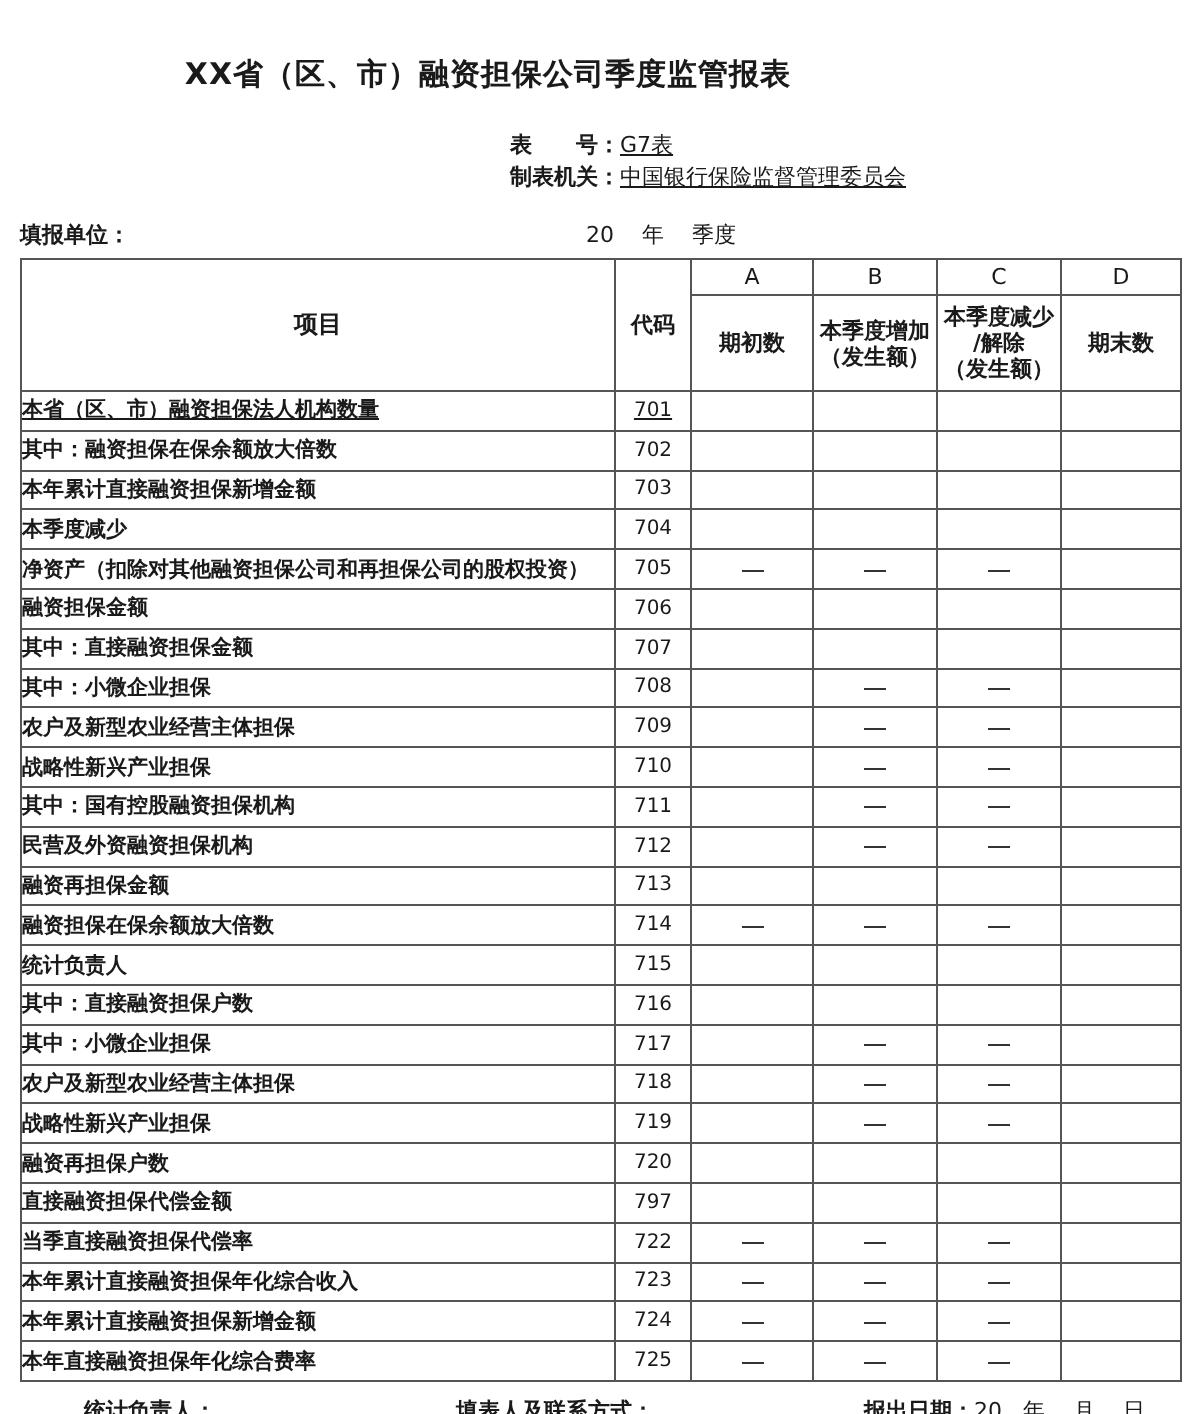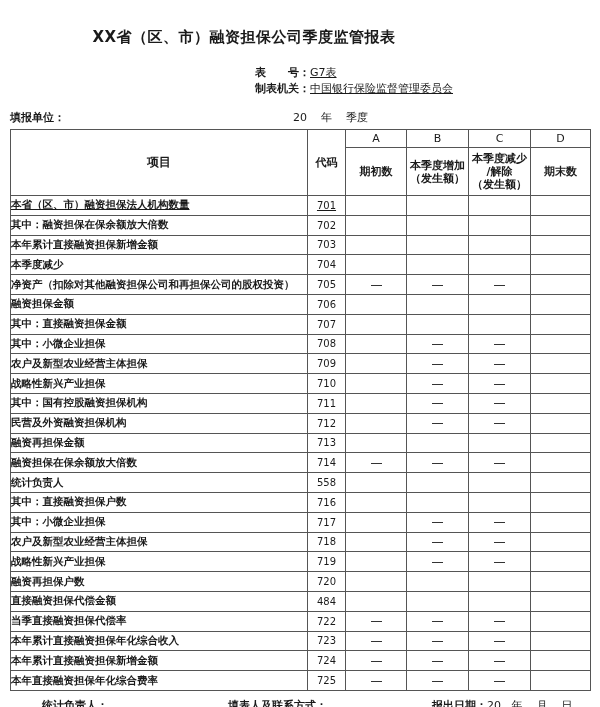--- a/index.html
+++ b/index.html
@@ -345,21 +345,21 @@
         <tr>
           <td class="item ind0">融资担保在保余额放大倍数</td>
           <td class="code">714</td>
           <td class="val"><span class="dash"></span></td>
           <td class="val"><span class="dash"></span></td>
           <td class="val"><span class="dash"></span></td>
           <td class="val"></td>
         </tr>
         <tr>
           <td class="item ind0">统计负责人</td>
-          <td class="code">558</td>
+          <td class="code">715</td>
           <td class="val"></td>
           <td class="val"></td>
           <td class="val"></td>
           <td class="val"></td>
         </tr>
         <tr>
           <td class="item ind1">其中：直接融资担保户数</td>
           <td class="code">716</td>
           <td class="val"></td>
           <td class="val"></td>
@@ -393,21 +393,21 @@
         <tr>
           <td class="item ind2">融资再担保户数</td>
           <td class="code">720</td>
           <td class="val"></td>
           <td class="val"></td>
           <td class="val"></td>
           <td class="val"></td>
         </tr>
         <tr>
           <td class="item ind0">直接融资担保代偿金额</td>
-          <td class="code">484</td>
+          <td class="code">797</td>
           <td class="val"></td>
           <td class="val"></td>
           <td class="val"></td>
           <td class="val"></td>
         </tr>
         <tr>
           <td class="item ind0">当季直接融资担保代偿率</td>
           <td class="code">722</td>
           <td class="val"><span class="dash"></span></td>
           <td class="val"><span class="dash"></span></td>

